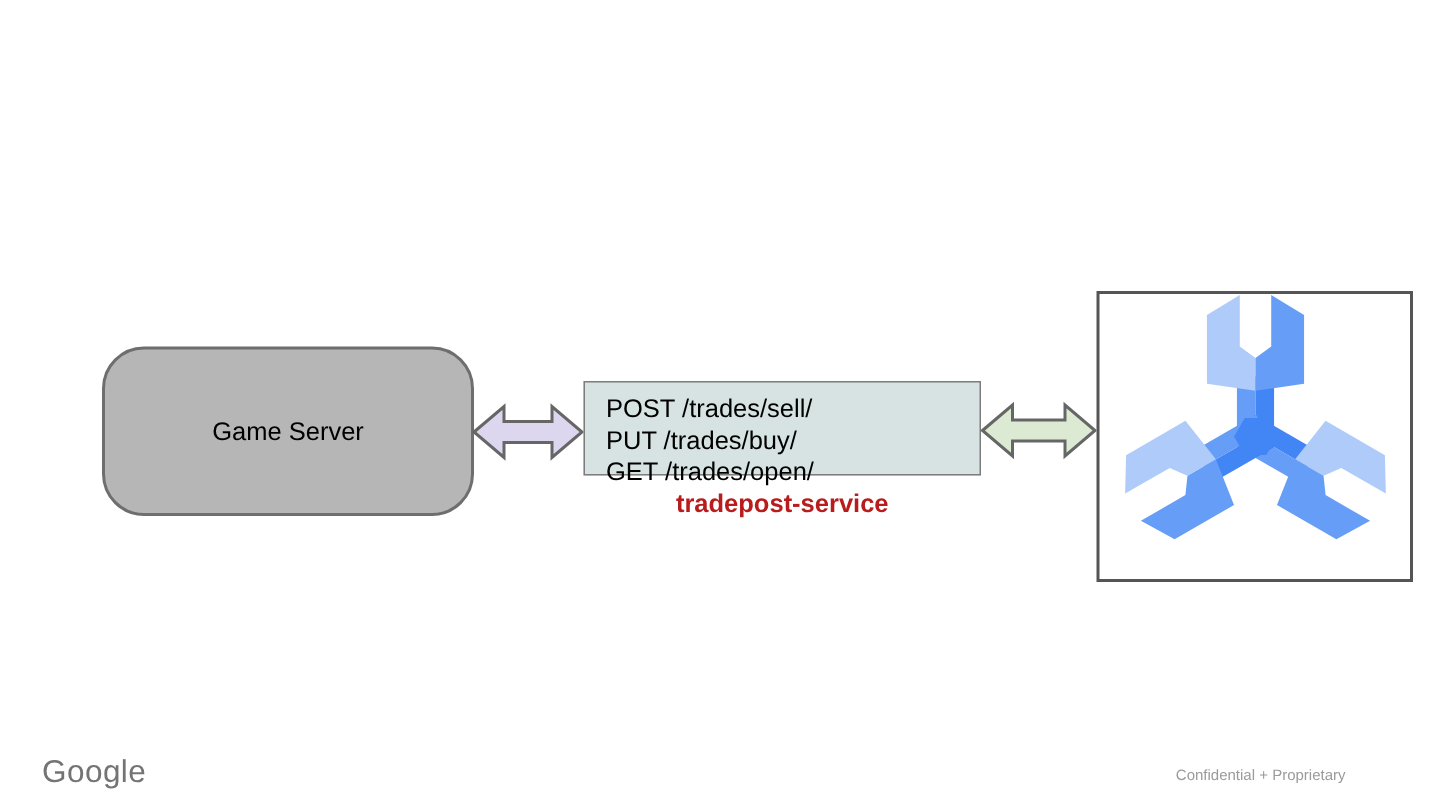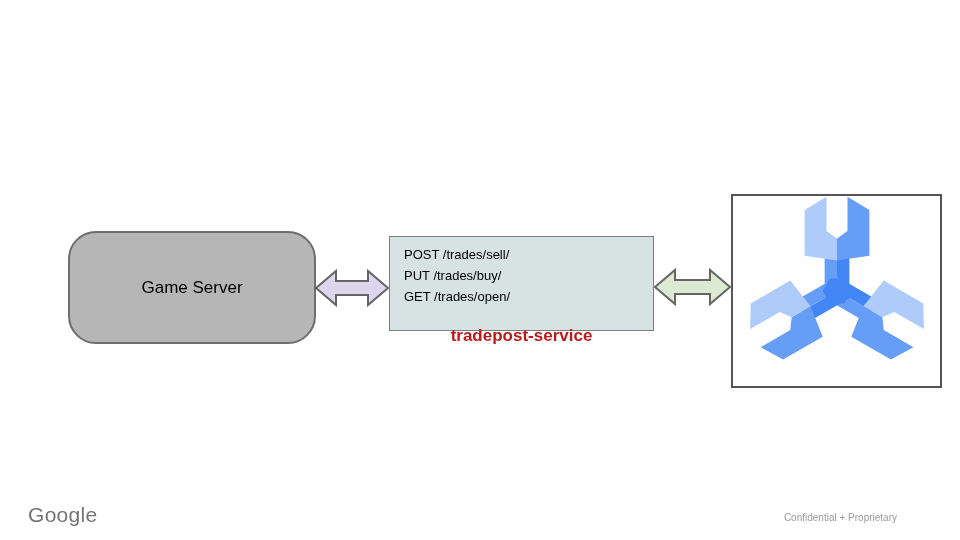--- a/index.html
+++ b/index.html
@@ -8,23 +8,23 @@
     font-family:"Liberation Sans",sans-serif;overflow:hidden;
   }
   .node{position:absolute;box-sizing:border-box;}
   .game-server{
     left:68px;top:231px;width:248px;height:113px;
     background:#b6b6b6;border:2px solid #6e6e6e;border-radius:28px;
     display:flex;align-items:center;justify-content:center;
     font-size:17px;color:#000;
   }
   .service-box{
-    left:389px;top:236px;width:265px;height:95px;
+    left:389px;top:254px;width:265px;height:63px;
     background:#d7e3e3;border:1px solid #7d7d7d;
-    padding:7px 0 0 14px;font-size:13px;line-height:21px;color:#000;
+    padding:7px 0 0 14px;font-size:17px;line-height:21px;color:#000;
   }
   .service-caption{
     position:absolute;left:389px;top:326px;width:265px;
     text-align:center;font-weight:bold;font-size:17px;color:#b91c1c;
   }
   .arrow{position:absolute;}
   .arrow-left{left:314px;top:268px;}
   .arrow-right{left:653px;top:267px;}
   .endpoints-box{
     left:731px;top:194px;width:211px;height:194px;

